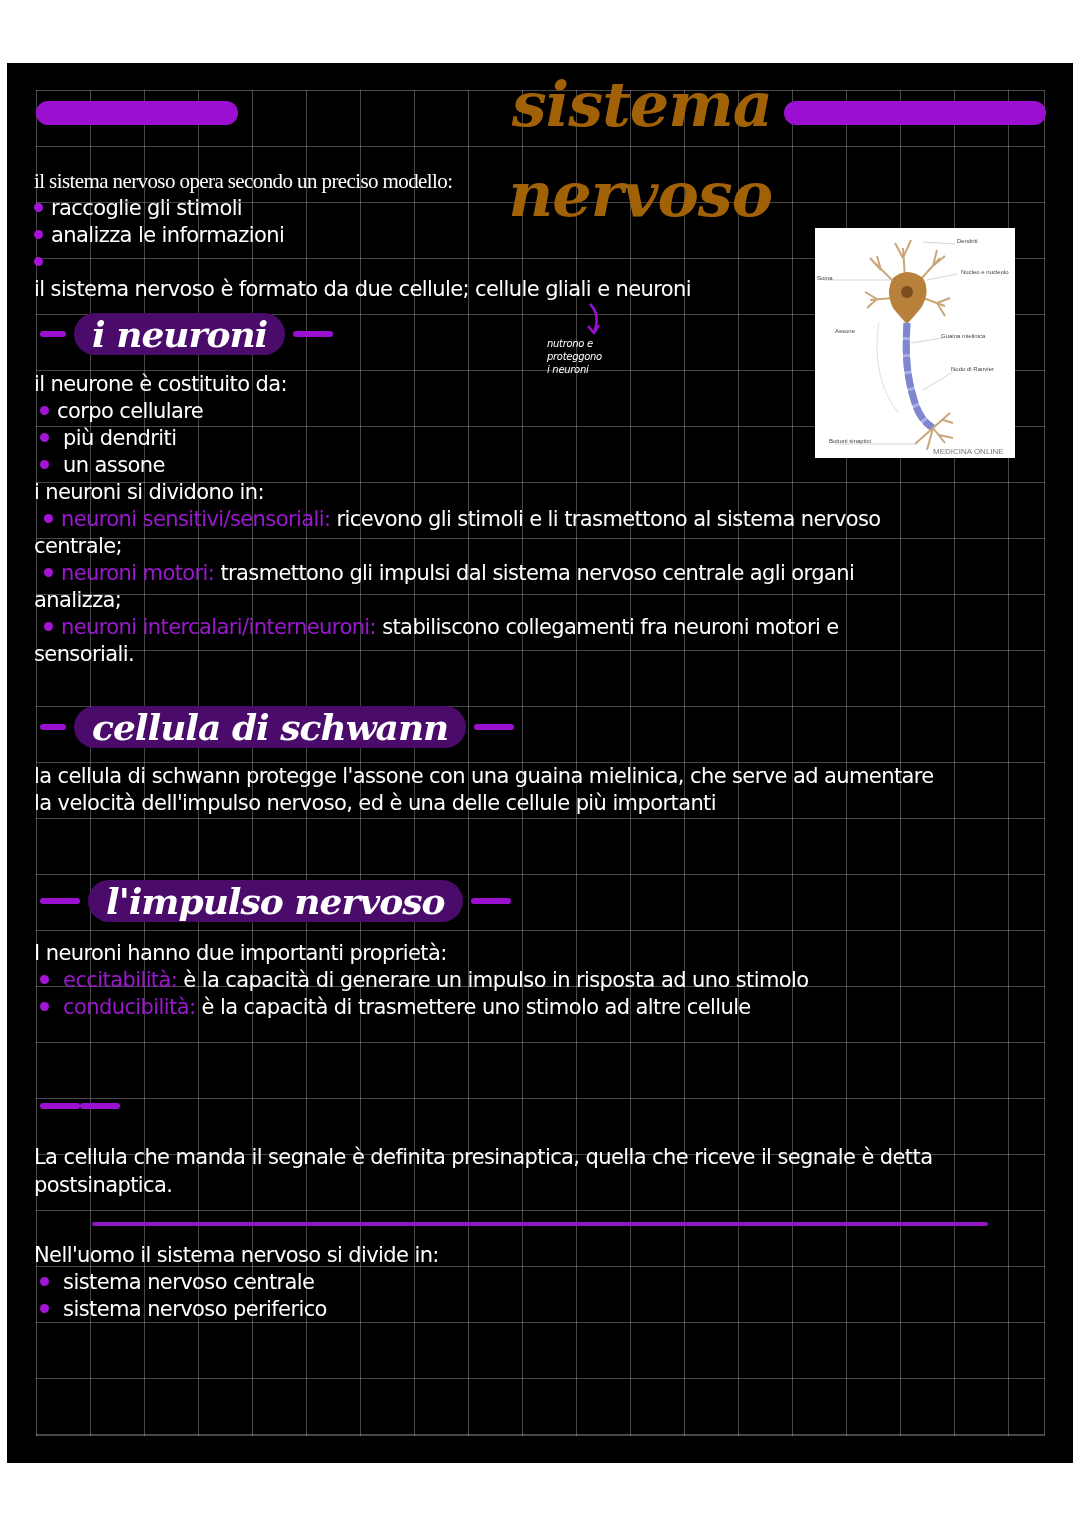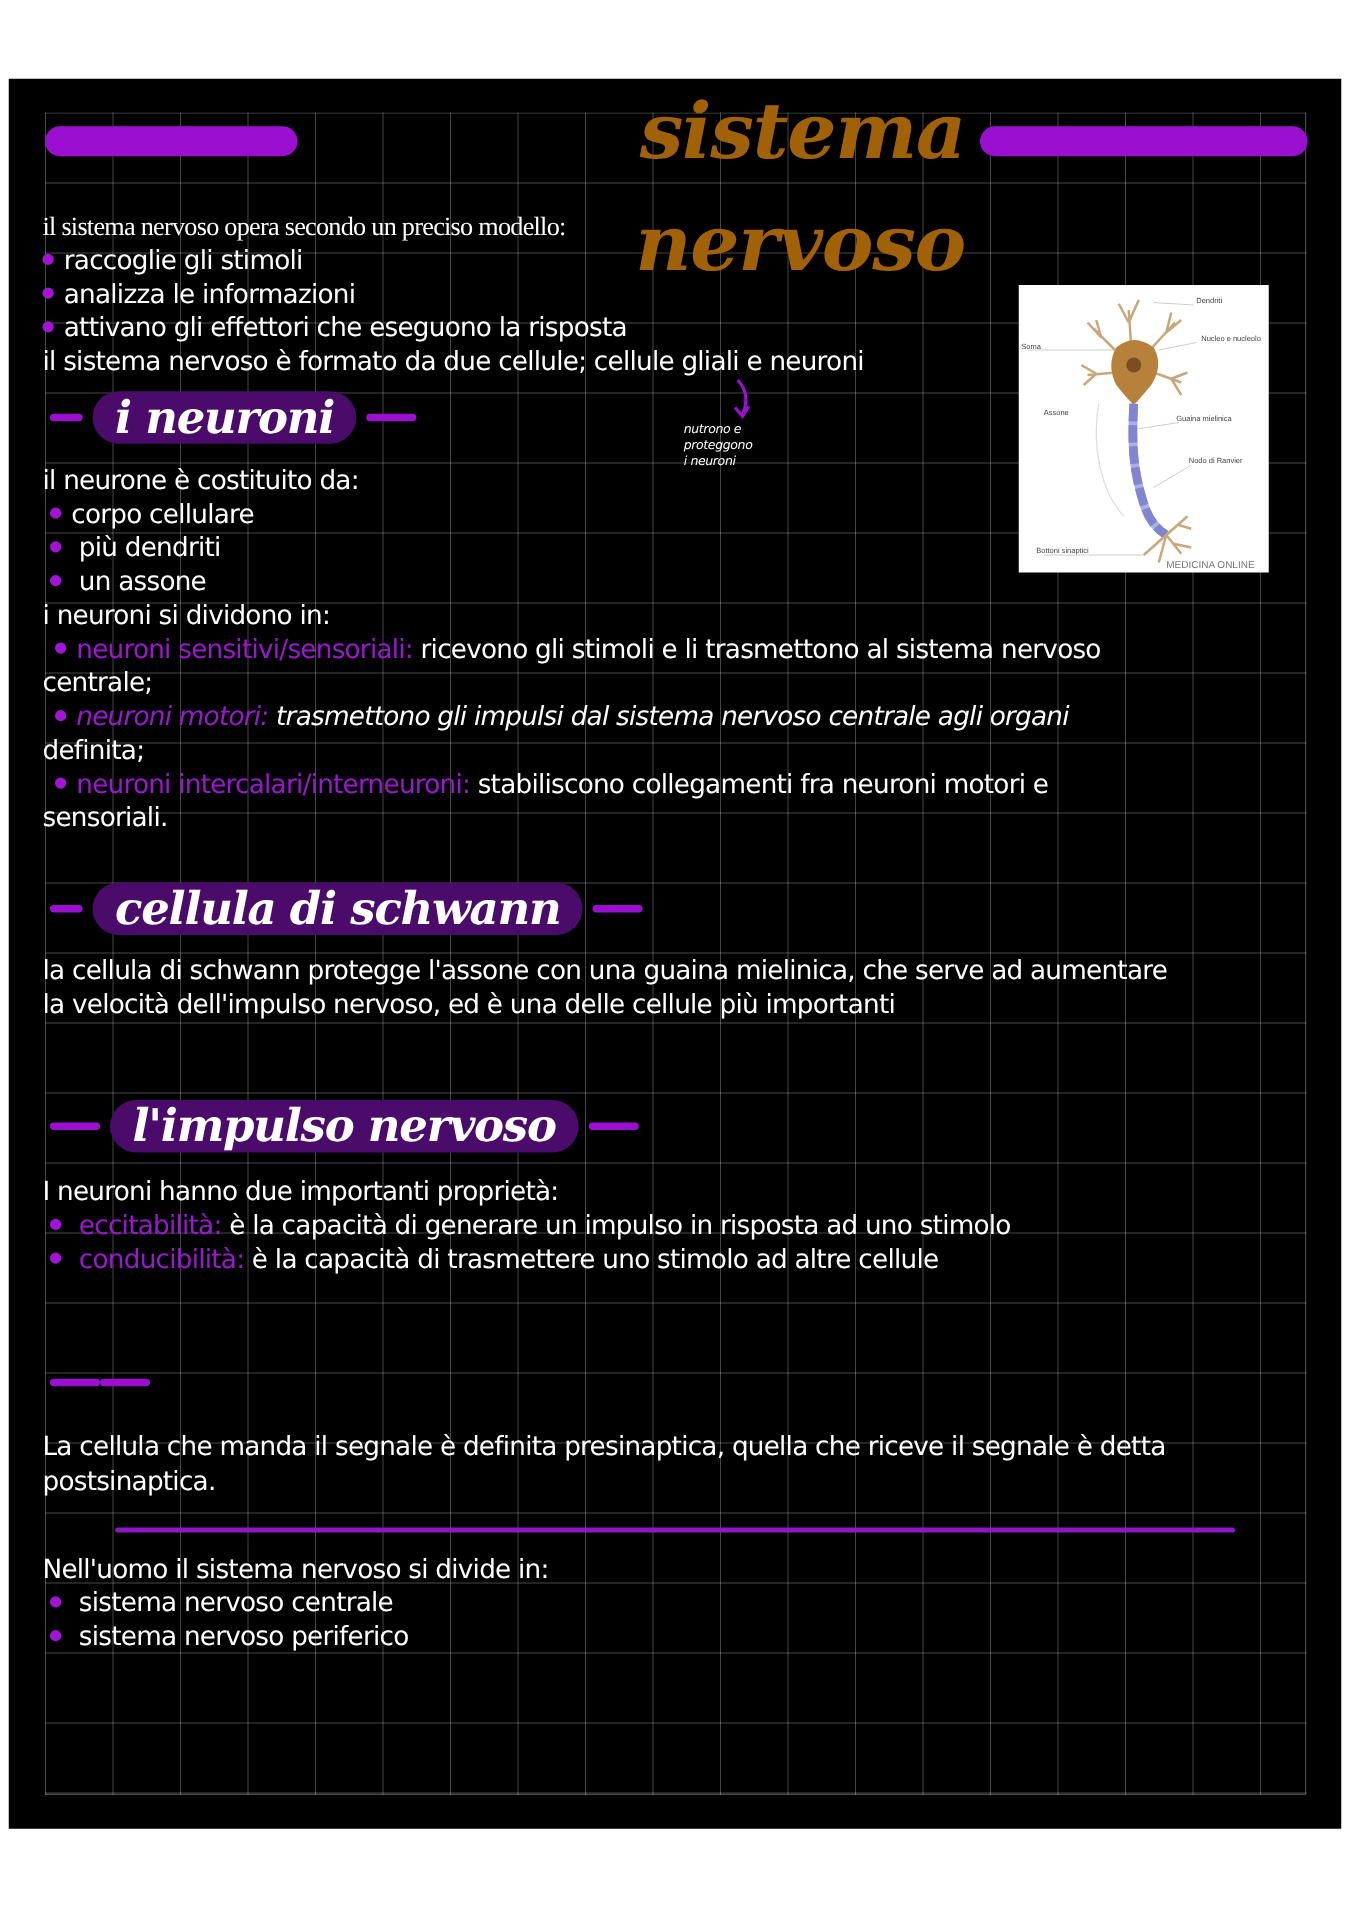--- a/index.html
+++ b/index.html
@@ -41,21 +41,21 @@
 <div class="sheet"></div>
 <div class="grid"></div>
 
 <div class="title-bar" style="left:36px; top:101px; width:202px;"></div>
 <div class="title-bar" style="left:784px; top:101px; width:262px;"></div>
 <div class="title">sistema nervoso</div>
 
 <div class="txt" style="left:34px; top:168px;font-family:Liberation Serif, serif;">il sistema nervoso opera secondo un preciso modello:</div>
 <div class="txt" style="left:34px; top:195px;"><span class="bullet"></span><span>raccoglie gli stimoli</span></div>
 <div class="txt" style="left:34px; top:222px;"><span class="bullet"></span><span>analizza le informazioni</span></div>
-<div class="txt" style="left:34px; top:249px;"><span class="bullet"></span><span>attivano gli effettori che eseguono la risposta</span></div>
+<div class="txt" style="left:34px; top:249px;"><span class="bullet"></span></div>
 <div class="txt" style="left:34px; top:276px;">il sistema nervoso è formato da due cellule; cellule gliali e neuroni</div>
 
 <svg class="abs" style="left:584px; top:302px;" width="20" height="34" viewBox="0 0 20 34">
   <path d="M6 2 C14 10, 14 20, 10 30" stroke="#9b10d0" stroke-width="2.5" fill="none"></path>
   <path d="M4 24 L10 31 L15 23" stroke="#9b10d0" stroke-width="2.5" fill="none"></path>
 </svg>
 <div class="note" style="left:547px; top:337px;">
   <div>nutrono e</div>
   <div>proteggono</div>
   <div>i neuroni</div>
@@ -109,22 +109,22 @@
   <div class="dash long"></div>
 </div>
 <div class="txt" style="left:34px; top:371px;">il neurone è costituito da:</div>
 <div class="txt" style="left:40px; top:398px;"><span class="bullet"></span><span>corpo cellulare</span></div>
 <div class="txt" style="left:40px; top:425px;"><span class="bullet"></span> <span>più dendriti</span></div>
 <div class="txt" style="left:40px; top:452px;"><span class="bullet"></span> <span>un assone</span></div>
 <div class="txt" style="left:34px; top:479px;">i neuroni si dividono in:</div>
 
 <div class="txt" style="left:44px; top:506px;"><span class="bullet"></span><span class="hl">neuroni sensitivi/sensoriali:</span><span> ricevono gli stimoli e li trasmettono al sistema nervoso</span></div>
 <div class="txt" style="left:34px; top:533px;">centrale;</div>
-<div class="txt" style="left:44px; top:560px;font-style:italic;"><span class="bullet"></span><span class="hl">neuroni motori:</span><span> trasmettono gli impulsi dal sistema nervoso centrale agli organi</span></div>
-<div class="txt" style="left:34px; top:587px;">definita;</div>
+<div class="txt" style="left:44px; top:560px;"><span class="bullet"></span><span class="hl">neuroni motori:</span><span> trasmettono gli impulsi dal sistema nervoso centrale agli organi</span></div>
+<div class="txt" style="left:34px; top:587px;">analizza;</div>
 <div class="txt" style="left:44px; top:614px;"><span class="bullet"></span><span class="hl">neuroni intercalari/interneuroni:</span><span> stabiliscono collegamenti fra neuroni motori e</span></div>
 <div class="txt" style="left:34px; top:641px;">sensoriali.</div>
 
 <div class="pill-wrap" style="left:40px; top:705px;">
   <div class="dash"></div>
   <div class="pill">cellula di schwann</div>
   <div class="dash long"></div>
 </div>
 <div class="txt" style="left:34px; top:763px;">la cellula di schwann protegge  l'assone con una guaina mielinica, che serve ad aumentare</div>
 <div class="txt" style="left:34px; top:790px;">la velocità dell'impulso nervoso, ed è una delle cellule più importanti</div>

